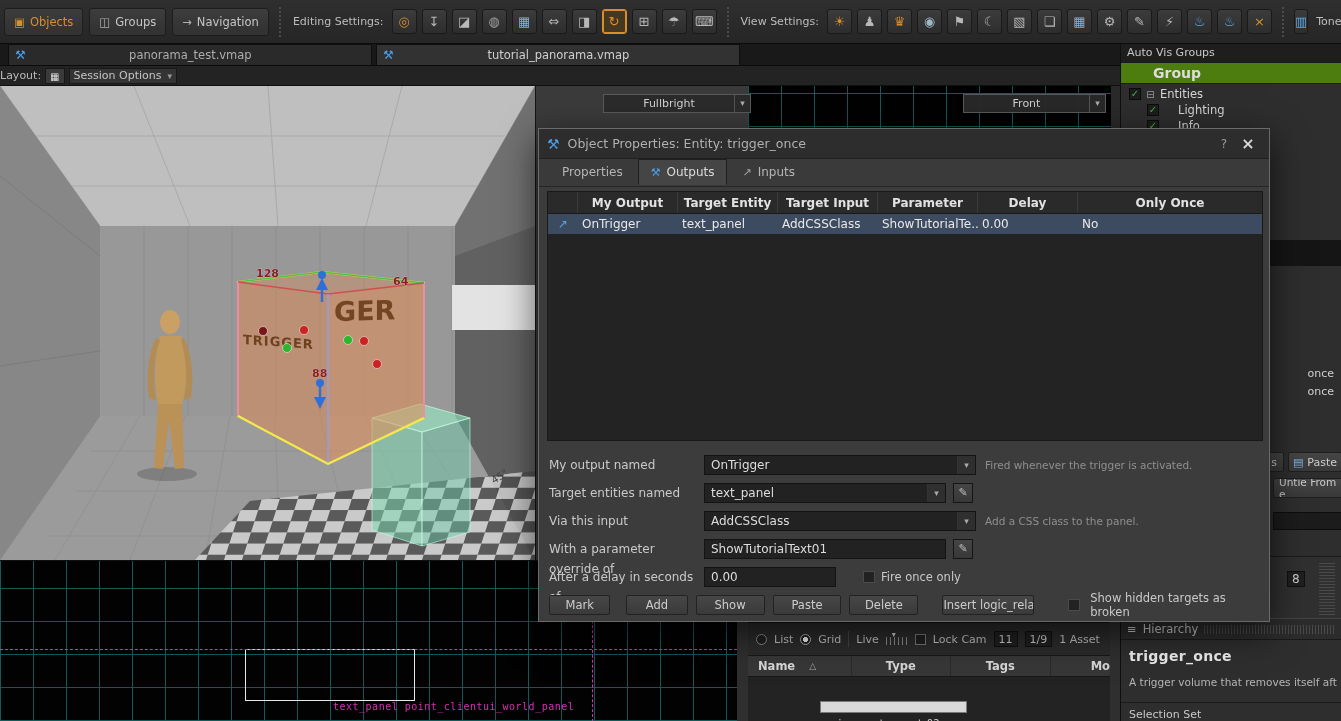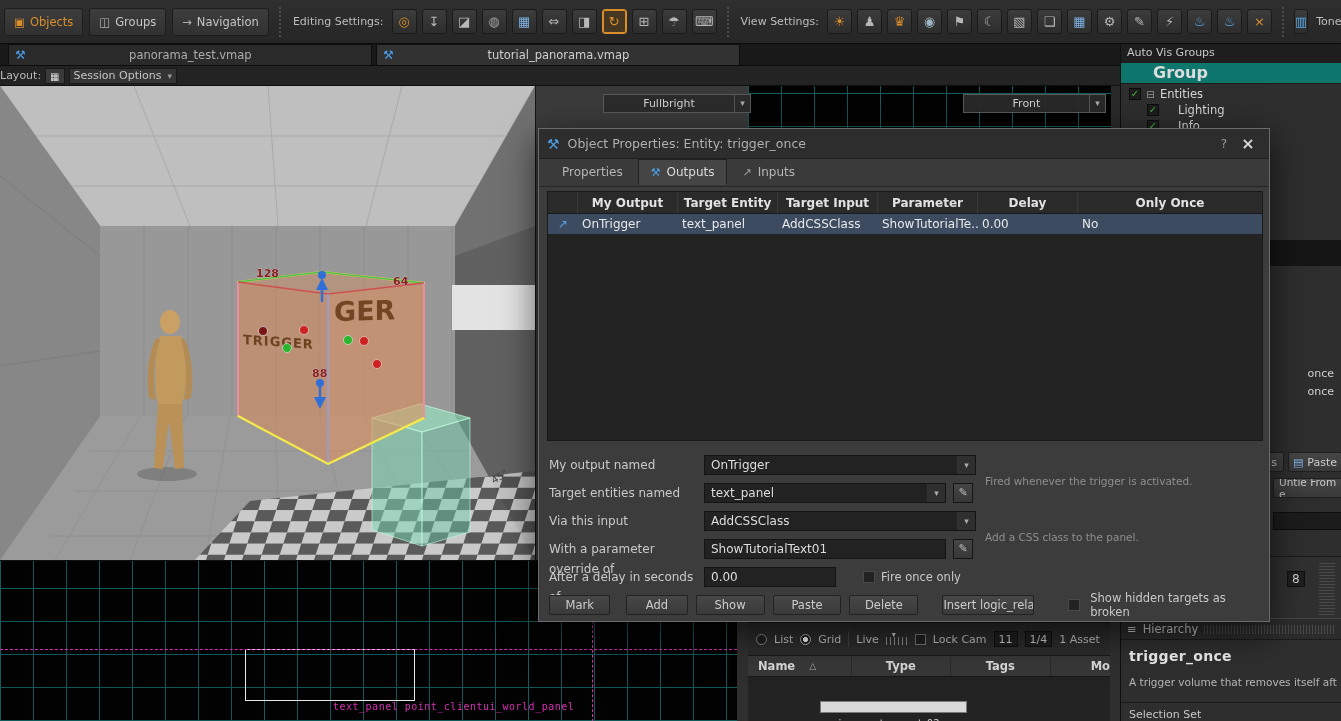--- a/index.html
+++ b/index.html
@@ -56,22 +56,22 @@
   #vp2d .sel-rect { position:absolute; left:245px; top:88px; width:170px; height:52px; border:1px solid #e9e9e9; }
   #vp2d .dash-h { position:absolute; left:0; top:88px; width:737px; height:0; border-top:1px dashed #d82fb4; }
   #vp2d .dash-v { position:absolute; left:592px; top:0; width:0; height:161px; border-left:1px dashed #d82fb4; }
   #vp2d .ent-label { position:absolute; left:333px; top:140px; font-family:"DejaVu Sans Mono","Liberation Mono",monospace;
     font-size:10px; color:#d82fb4; letter-spacing:0.5px; }
 
   
   #rightpanel { left:1120px; top:44px; width:221px; height:677px; background:#2e2e2e; border-left:1px solid #0f0f0f; overflow:hidden; }
   #rightpanel .rp { position:absolute; }
   .visgroups-title { left:0; top:0; width:221px; height:18px; background:#1e1e1e; line-height:18px; padding-left:6px; font-size:11px; color:#c8c8c8; }
-  .group-header { left:0; top:18px; width:221px; height:22px; background:#0f766e; border-top:1px solid #1c1c1c; border-bottom:1px solid #1c1c1c;
-    line-height:20px; padding-left:32px; font-weight:bold; font-size:16px; color:#dcdcdc; }
+  .group-header { left:0; top:18px; width:221px; height:22px; background:#4d7c0f; border-top:1px solid #1c1c1c; border-bottom:1px solid #1c1c1c;
+    line-height:20px; padding-left:32px; font-weight:bold; font-size:14px; color:#dcdcdc; }
   .vis-rows { left:0; top:42px; width:221px; }
   .vis-row { display:flex; align-items:center; gap:4px; height:16px; padding-left:8px; color:#d6d6d6; font-size:11.5px; }
   .vis-row.indent { padding-left:26px; }
   .vis-check { width:12px; height:12px; background:#1d1d1d; border:1px solid #0c0c0c; color:#43b043; font-size:10px; line-height:10px; text-align:center; }
   .vis-exp { width:11px; color:#9a9a9a; font-size:10px; text-align:center; }
   .dark-band { left:0; top:196px; width:221px; height:26px; background:#151515; }
   .trunc-row { width:221px; height:16px; text-align:right; padding-right:8px; color:#d0d0d0; font-size:11px; line-height:16px; }
   .frag-btn { position:absolute; height:20px; background:linear-gradient(#464646,#393939); border:1px solid #1f1f1f;
     border-radius:2px; color:#cccccc; font-size:11px; display:flex; align-items:center; justify-content:center; gap:4px; overflow:hidden; }
   .dots { background-image:repeating-linear-gradient(90deg,#4a4a4a 0 1px,transparent 1px 3px); }
@@ -120,21 +120,21 @@
   .ptab.active { background:#454545; border-color:#202020; border-bottom-color:#454545; color:#dadada; }
   .ptab .ticon { font-size:11px; color:#9f9f9f; }
   .otable { position:absolute; left:8px; top:62px; width:716px; height:250px; background:#232323; border:1px solid #191919; }
   .otable-head { display:flex; height:22px; background:#2a2a2a; border-bottom:1px solid #191919; font-size:12px; font-weight:bold; color:#e2e2e2; align-items:center; }
   .otable-head .th, .otable-head .th-ic { border-right:1px solid #3a3a3a; height:100%; display:flex; align-items:center; justify-content:center; }
   .th-ic { width:30px; } .th { width:100px; } .th:last-child { flex:1; border-right:none; }
   .otable-row { display:flex; height:20px; background:#3d4b61; align-items:center; font-size:12px; color:#e8e8e8; }
   .td-ic { width:30px; text-align:center; color:#5da0e0; font-size:12px; }
   .td { width:100px; padding-left:4px; white-space:nowrap; overflow:hidden; } .td:last-child { flex:1; }
   .frm-label { position:absolute; left:10px; width:152px; height:20px; line-height:20px; font-size:12px; color:#c9c9c9; }
-  .frm-note { position:absolute; left:446px; height:20px; line-height:20px; font-size:10.5px; color:#8f8f8f; white-space:nowrap;margin-top:16px; }
+  .frm-note { position:absolute; left:446px; height:20px; line-height:20px; font-size:10.5px; color:#8f8f8f; white-space:nowrap; }
   .dd { position:absolute; height:20px; background:#222222; border:1px solid #141414; display:flex; color:#dddddd; font-size:12px; }
   .dd .val { flex:1; padding:2px 6px; white-space:nowrap; overflow:hidden; }
   .dd .arr { width:18px; border-left:1px solid #333; background:#2f2f2f; text-align:center; color:#aaa; font-size:9px; line-height:18px; }
   .txt { position:absolute; height:20px; background:#222222; border:1px solid #141414; color:#dddddd; font-size:12px; padding:0 6px;
     font-family:"DejaVu Sans","Liberation Sans",sans-serif; }
   .pick { position:absolute; width:20px; height:20px; background:linear-gradient(#454545,#383838); border:1px solid #151515; color:#bbbbbb;
     text-align:center; line-height:18px; font-size:11px; }
   .dlg-cb { position:absolute; width:12px; height:12px; background:#222; border:1px solid #4a4a4a; }
   .dlg-cb-label { position:absolute; height:20px; line-height:20px; font-size:11.5px; color:#c9c9c9; }
   .dlg-btns { position:absolute; left:10px; top:466px; right:8px; height:20px; display:flex; gap:8px; align-items:center; }
@@ -364,21 +364,21 @@
       <span class="radio sel"></span>
       <span>Grid</span>
       <span class="vsep"></span>
       <span>Live</span>
       <span class="slider-ticks">
         <span class="handle">▾</span>
       </span>
       <span class="cb"></span>
       <span>Lock Cam</span>
       <span class="vbox">11</span>
-      <span class="vbox">1/4</span>
+      <span class="vbox">1/9</span>
       <span>1 Asset</span>
     </div>
     <div class="ab-header">
       <div class="ab-col name">
         <span>Name</span>
         <span class="sort-tri">△</span>
       </div>
       <div class="ab-col type">
           <span>Type</span>
         </div>

